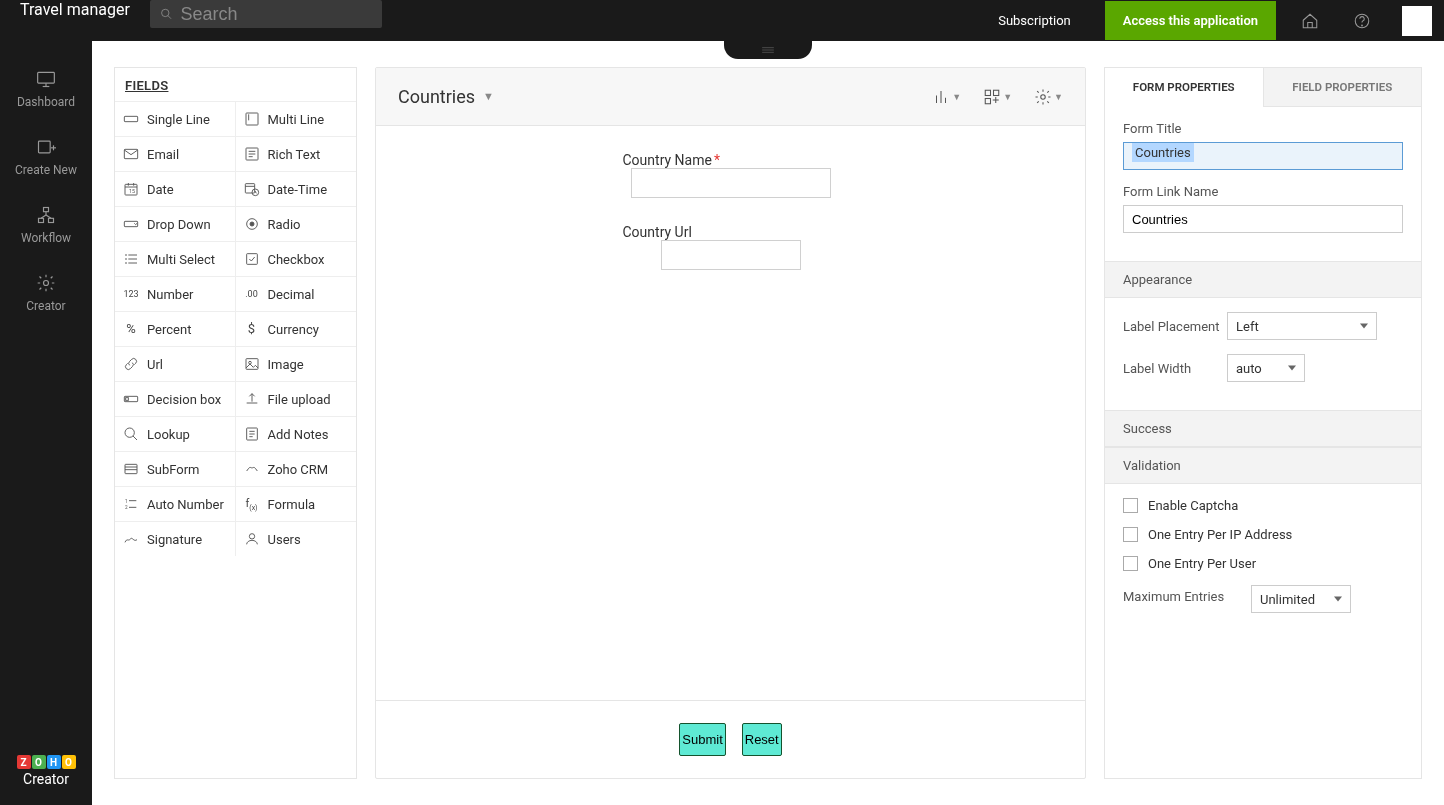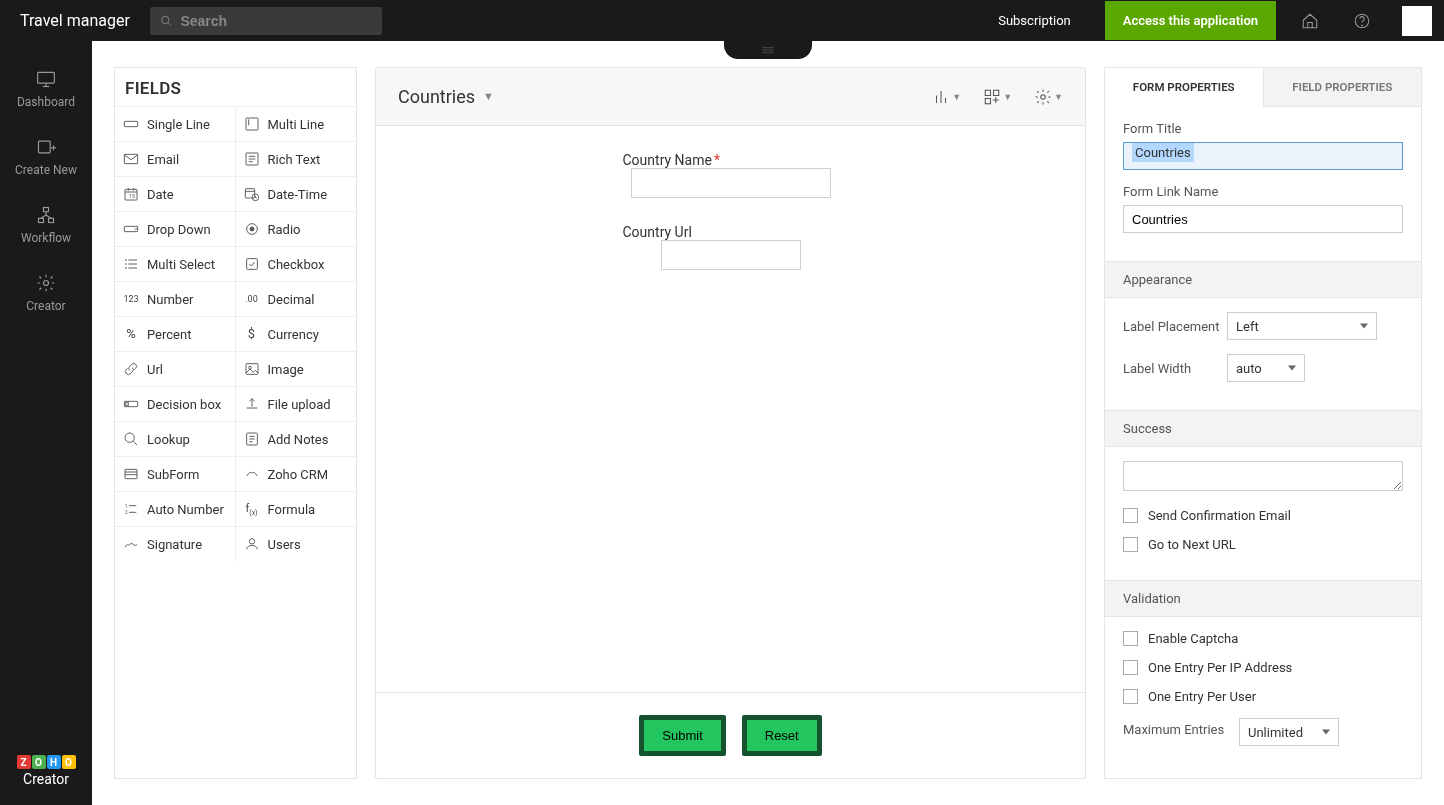--- a/index.html
+++ b/index.html
@@ -1,23 +1,23 @@
 <!DOCTYPE html>
 <html><head>
 <meta charset="utf-8">
 <style>
   * { box-sizing: border-box; margin: 0; padding: 0; }
   body { font-family: -apple-system, BlinkMacSystemFont, "Segoe UI", Roboto, sans-serif; font-size: 13px; color: #333; background: #000; overflow: hidden; width: 1444px; height: 805px; }
   
   
-  .top-header { height: 41px; background: #1a1a1a; display: flex; align-items: center; padding: 0 12px 0 20px; }
+  .top-header { height: 41px; background: #1a1a1a; display: flex; padding: 0 12px 0 20px; }
   .app-title { color: #fff; font-size: 16px; font-weight: 400; margin-right: 20px; }
   .search-box { background: #3a3a3a; height: 28px; width: 232px; border-radius: 2px; display: flex; align-items: center; padding: 0 10px; }
   .search-box svg { width: 14px; height: 14px; margin-right: 8px; }
-  .search-box input { background: transparent; border: none; color: #84cc16; font-size: 14px; outline: none; width: 100%; font-weight: bold; }
+  .search-box input { background: transparent; border: none; color: #84cc16; font-size: 18px; outline: none; width: 100%; }
   .search-box input::placeholder { color: #888; }
   .header-right { margin-left: auto; display: flex; align-items: center; gap: 16px; }
   .subscription-link { color: #fff; font-size: 13px; padding: 0 18px; cursor: pointer; }
   .access-btn { background: #5aa700; color: #fff; font-size: 13px; font-weight: 600; padding: 12px 18px; cursor: pointer; }
   .header-icon-wrap { width: 36px; height: 41px; display: flex; align-items: center; justify-content: center; cursor: pointer; }
   .header-icon-wrap svg { width: 18px; height: 18px; }
   .avatar { width: 30px; height: 30px; background: #fff; margin-left: 6px; }
   
   
   .main-wrap { display: flex; height: calc(805px - 41px); }
@@ -29,21 +29,21 @@
   .brand-logo span { width: 14px; height: 14px; border-radius: 2px; display: flex; align-items: center; justify-content: center; color: #fff; font-size: 10px; font-weight: 700; }
   .z1 { background: #e53935; } .z2 { background: #4caf50; } .z3 { background: #2196f3; } .z4 { background: #ffc107; }
   .brand-text { color: #fff; font-size: 14px; }
   
   .content-area { flex: 1; background: #fff; position: relative; padding: 26px 22px; display: flex; gap: 18px; }
   .drag-handle { position: absolute; top: 0; left: 50%; transform: translateX(-50%); width: 88px; height: 18px; background: #1a1a1a; border-bottom-left-radius: 14px; border-bottom-right-radius: 14px; display: flex; align-items: center; justify-content: center; cursor: pointer; }
   .drag-handle svg { width: 14px; height: 10px; }
   
   
   .fields-panel { width: 243px; border: 1px solid #e5e5e5; background: #fff; }
-  .fields-header { font-size: 17px; font-weight: 600; color: #333; padding: 10px 10px 8px; letter-spacing: 0.3px; }
+  .fields-header { font-size: 13px; font-weight: 600; color: #333; padding: 10px 10px 8px; letter-spacing: 0.3px; text-decoration: underline; }
   .fields-grid { display: grid; grid-template-columns: 1fr 1fr; }
   .field-cell { display: flex; align-items: center; padding: 9px 8px; border-top: 1px solid #eee; cursor: grab; font-size: 13px; }
   .field-cell:nth-child(odd) { border-right: 1px solid #eee; }
   .field-cell svg, .field-cell .icon-txt { width: 16px; height: 16px; margin-right: 8px; flex-shrink: 0; }
   .icon-txt { font-size: 9px; color: #444; text-align: center; line-height: 16px; }
   
   
   .form-canvas { flex: 1; border: 1px solid #e5e5e5; background: #fff; border-radius: 2px; display: flex; flex-direction: column; }
   .canvas-header { height: 58px; border-bottom: 1px solid #e5e5e5; background: #f7f7f7; display: flex; align-items: center; padding: 0 22px; }
   .canvas-title { font-size: 18px; color: #333; margin-right: 8px; }
@@ -52,21 +52,21 @@
   .canvas-actions .action-icon { cursor: pointer; display: flex; align-items: center; }
   .canvas-actions svg { width: 18px; height: 18px; }
   .caret-sm { font-size: 9px; color: #888; margin-left: 2px; }
   .canvas-body { flex: 1; padding: 26px 22px; }
   .form-row { display: flex; align-items: center; margin-bottom: 26px; flex-direction: column; }
   .form-label { width: 216px; font-size: 14px; color: #333; }
   .req { color: #e53935; margin-left: 2px; }
   .form-input { width: 200px; height: 30px; border: 1px solid #d0d0d0; padding: 0 8px; font-size: 13px; }
   .form-input.sm { width: 140px; }
   .canvas-footer { border-top: 1px solid #e5e5e5; padding: 22px; display: flex; justify-content: center; gap: 16px; }
-  .btn { padding: 8px 18px; border: 5px solid #14532d; background: #22c55e; font-size: 13px; border-radius: 2px; cursor: pointer; }
+  .btn { padding: 8px 2px; border: 1px solid #14532d; background: #5eead4; font-size: 13px; border-radius: 2px; cursor: pointer; }
   
   
   .props-panel { width: 318px; border: 1px solid #e5e5e5; background: #fff; display: flex; flex-direction: column; overflow-y: auto; }
   .props-tabs { display: flex; }
   .props-tab { flex: 1; text-align: center; padding: 12px 0; font-size: 11.5px; font-weight: 600; color: #777; background: #f3f3f3; border-bottom: 1px solid #e5e5e5; cursor: pointer; }
   .props-tab.active { background: #fff; color: #333; border-bottom: none; border-right: 1px solid #e5e5e5; }
   .props-body { padding: 14px 18px; }
   .prop-label { font-size: 13px; color: #555; margin-bottom: 6px; }
   .prop-input { width: 100%; height: 28px; border: 1px solid #ccc; padding: 0 8px; font-size: 13px; }
   .prop-input.highlight { border-color: #5b9bd5; background: #eaf3fb; }
@@ -75,21 +75,21 @@
   .section-head { background: #f3f3f3; padding: 10px 18px; font-size: 13px; color: #555; border-top: 1px solid #e5e5e5; border-bottom: 1px solid #e5e5e5; }
   .prop-row { display: flex; align-items: center; margin-bottom: 14px; }
   .prop-row .prop-label { margin-bottom: 0; width: 104px; }
   .prop-select { flex: 1; height: 28px; border: 1px solid #ccc; padding: 0 24px 0 8px; font-size: 13px; background: #fff; position: relative; display: flex; align-items: center; cursor: pointer; }
   .prop-select.narrow { flex: 0 0 78px; }
   .prop-select.wide { flex: 0 0 150px; }
   .prop-select::after { content: ""; position: absolute; right: 8px; top: 50%; transform: translateY(-50%); border-left: 4px solid transparent; border-right: 4px solid transparent; border-top: 5px solid #666; }
   .textarea { width: 100%; height: 30px; border: 1px solid #ccc; resize: both; font-size: 13px; padding: 4px 8px; font-family: inherit; }
   .check-row { display: flex; align-items: center; margin-bottom: 14px; font-size: 13px; color: #333; gap: 10px; }
   .checkbox { width: 15px; height: 15px; border: 1px solid #aaa; background: #fff; cursor: pointer; flex-shrink: 0; }
-  .entry-select-row { display: flex; align-items: center; gap: 12px; }
+  .entry-select-row { display: flex; align-items: center; gap: 24px; }
   
   svg { fill: none; stroke: #555; stroke-width: 1.4; }
   .top-header svg, .left-nav svg { stroke: #999; }
 </style>
 </head>
 <body>
 
 <div class="top-header">
   <div class="app-title">Travel manager</div>
   <div class="search-box">
@@ -433,32 +433,20 @@
             </div>
         </div>
         <div class="prop-row">
           <div class="prop-label">Label Width</div>
           <div class="prop-select narrow">
               <span>auto</span>
             </div>
         </div>
       </div>
       <div class="section-head">Success</div>
-      <div class="props-body">
-        <textarea class="textarea" style=""></textarea>
-        <div style="height:14px"></div>
-        <div class="check-row">
-          <div class="checkbox"></div>
-          <span>Send Confirmation Email</span>
-        </div>
-        <div class="check-row">
-          <div class="checkbox"></div>
-          <span>Go to Next URL</span>
-        </div>
-      </div>
       <div class="section-head">Validation</div>
       <div class="props-body">
         <div class="check-row">
           <div class="checkbox"></div>
           <span>Enable Captcha</span>
         </div>
         <div class="check-row">
           <div class="checkbox"></div>
           <span>One Entry Per IP Address</span>
         </div>

